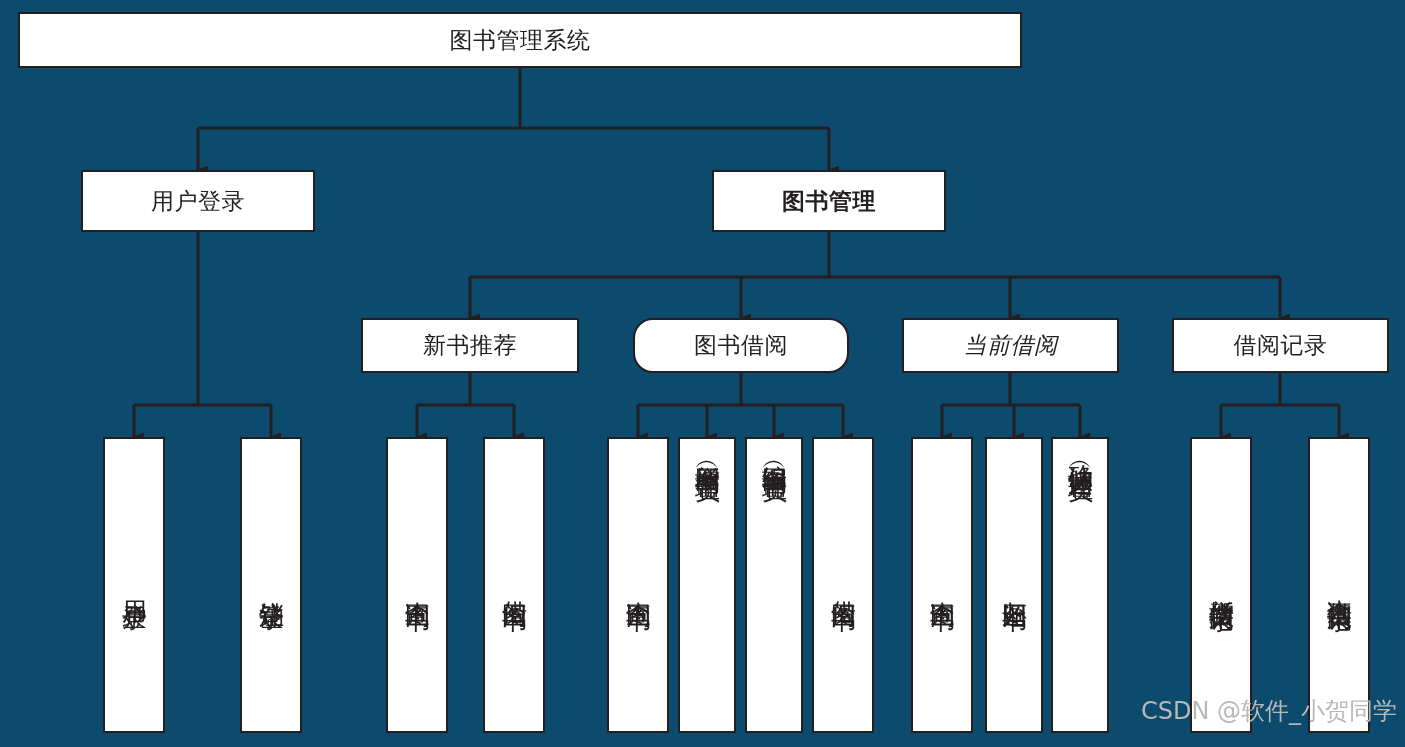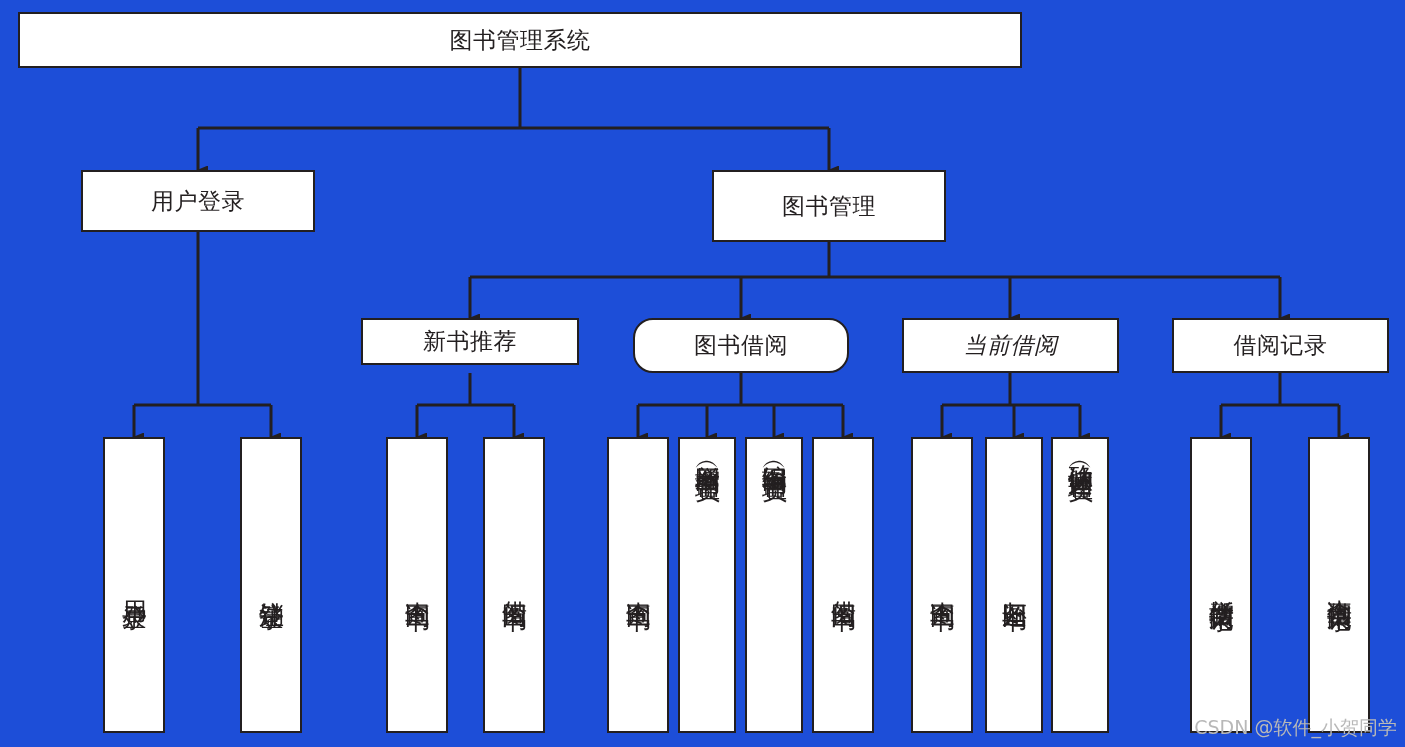--- a/index.html
+++ b/index.html
@@ -8,21 +8,21 @@
     padding: 0;
     background: #ffffff;
   }
   body {
     font-family: "DejaVu Sans", "Liberation Sans", sans-serif;
   }
   #diagram-root {
     position: relative;
     width: 1405px;
     height: 747px;
-    background: #1d4ed8;
+    background: #0c4a6e;
     overflow: hidden;
   }
   #tree-svg {
     position: absolute;
     left: 0;
     top: 0;
     width: 1405px;
     height: 747px;
   }
   .node-box {
@@ -58,22 +58,22 @@
     line-height: 1.12;
     letter-spacing: 2px;
   }
   .node-box.vertical.centered {
     align-items: center;
     padding-top: 0;
   }
   #watermark {
     position: absolute;
     right: 8px;
-    bottom: 6px;
-    font-size: 19px;
+    bottom: 20px;
+    font-size: 24px;
     color: #b8b8b8;
     white-space: nowrap;
     user-select: none;
     text-align: right;
   }
 </style>
 </head>
 <body>
 
 <div id="diagram-root">
@@ -121,24 +121,24 @@
       </g>
   </svg>
 
   <div id="node-layer">
       <div class="node-box horizontal" style="left: 18px; top: 12px; width: 1004px; height: 56px;">
         <span class="node-label">图书管理系统</span>
       </div>
       <div class="node-box horizontal" style="left: 81px; top: 170px; width: 234px; height: 62px;">
         <span class="node-label">用户登录</span>
       </div>
-      <div class="node-box horizontal" style="left: 712px; top: 170px; width: 234px; height: 72px;">
+      <div class="node-box horizontal" style="left: 712px; top: 170px; width: 234px; height: 62px; font-weight: bold;">
         <span class="node-label">图书管理</span>
       </div>
-      <div class="node-box horizontal" style="left: 361px; top: 318px; width: 218px; height: 47px;">
+      <div class="node-box horizontal" style="left: 361px; top: 318px; width: 218px; height: 55px;">
         <span class="node-label">新书推荐</span>
       </div>
       <div class="node-box horizontal" style="left: 633px; top: 318px; width: 216px; height: 55px; border-radius: 20px;">
         <span class="node-label">图书借阅</span>
       </div>
       <div class="node-box horizontal" style="left: 902px; top: 318px; width: 217px; height: 55px; font-style: italic;">
         <span class="node-label">当前借阅</span>
       </div>
       <div class="node-box horizontal" style="left: 1172px; top: 318px; width: 217px; height: 55px;">
         <span class="node-label">借阅记录</span>

